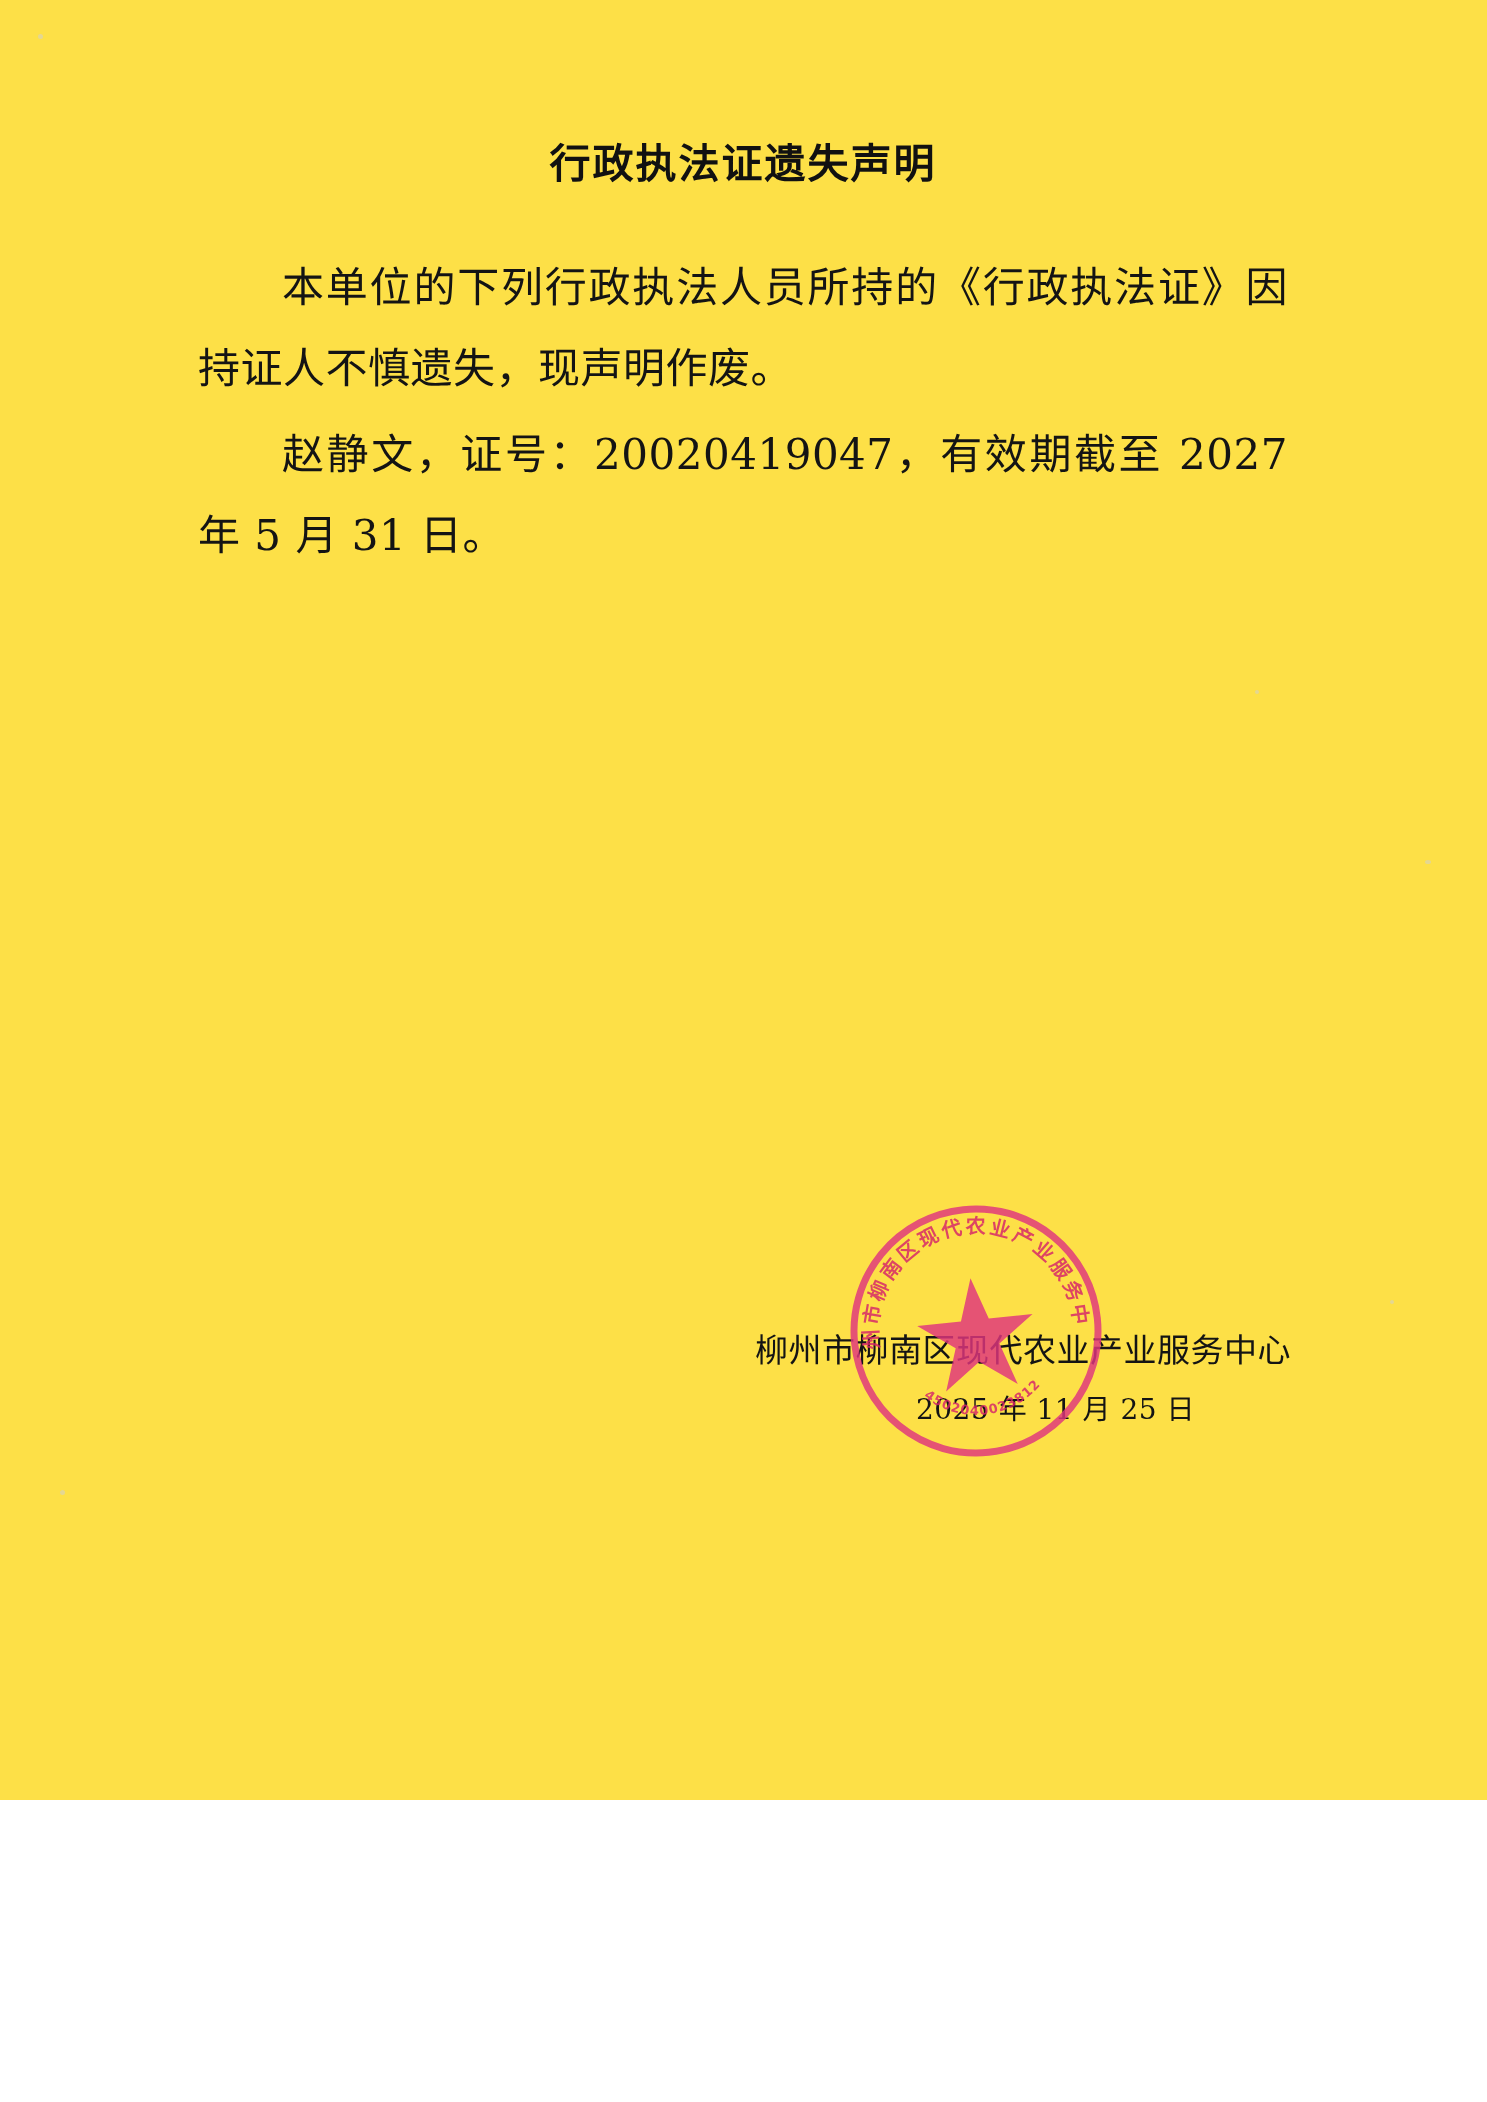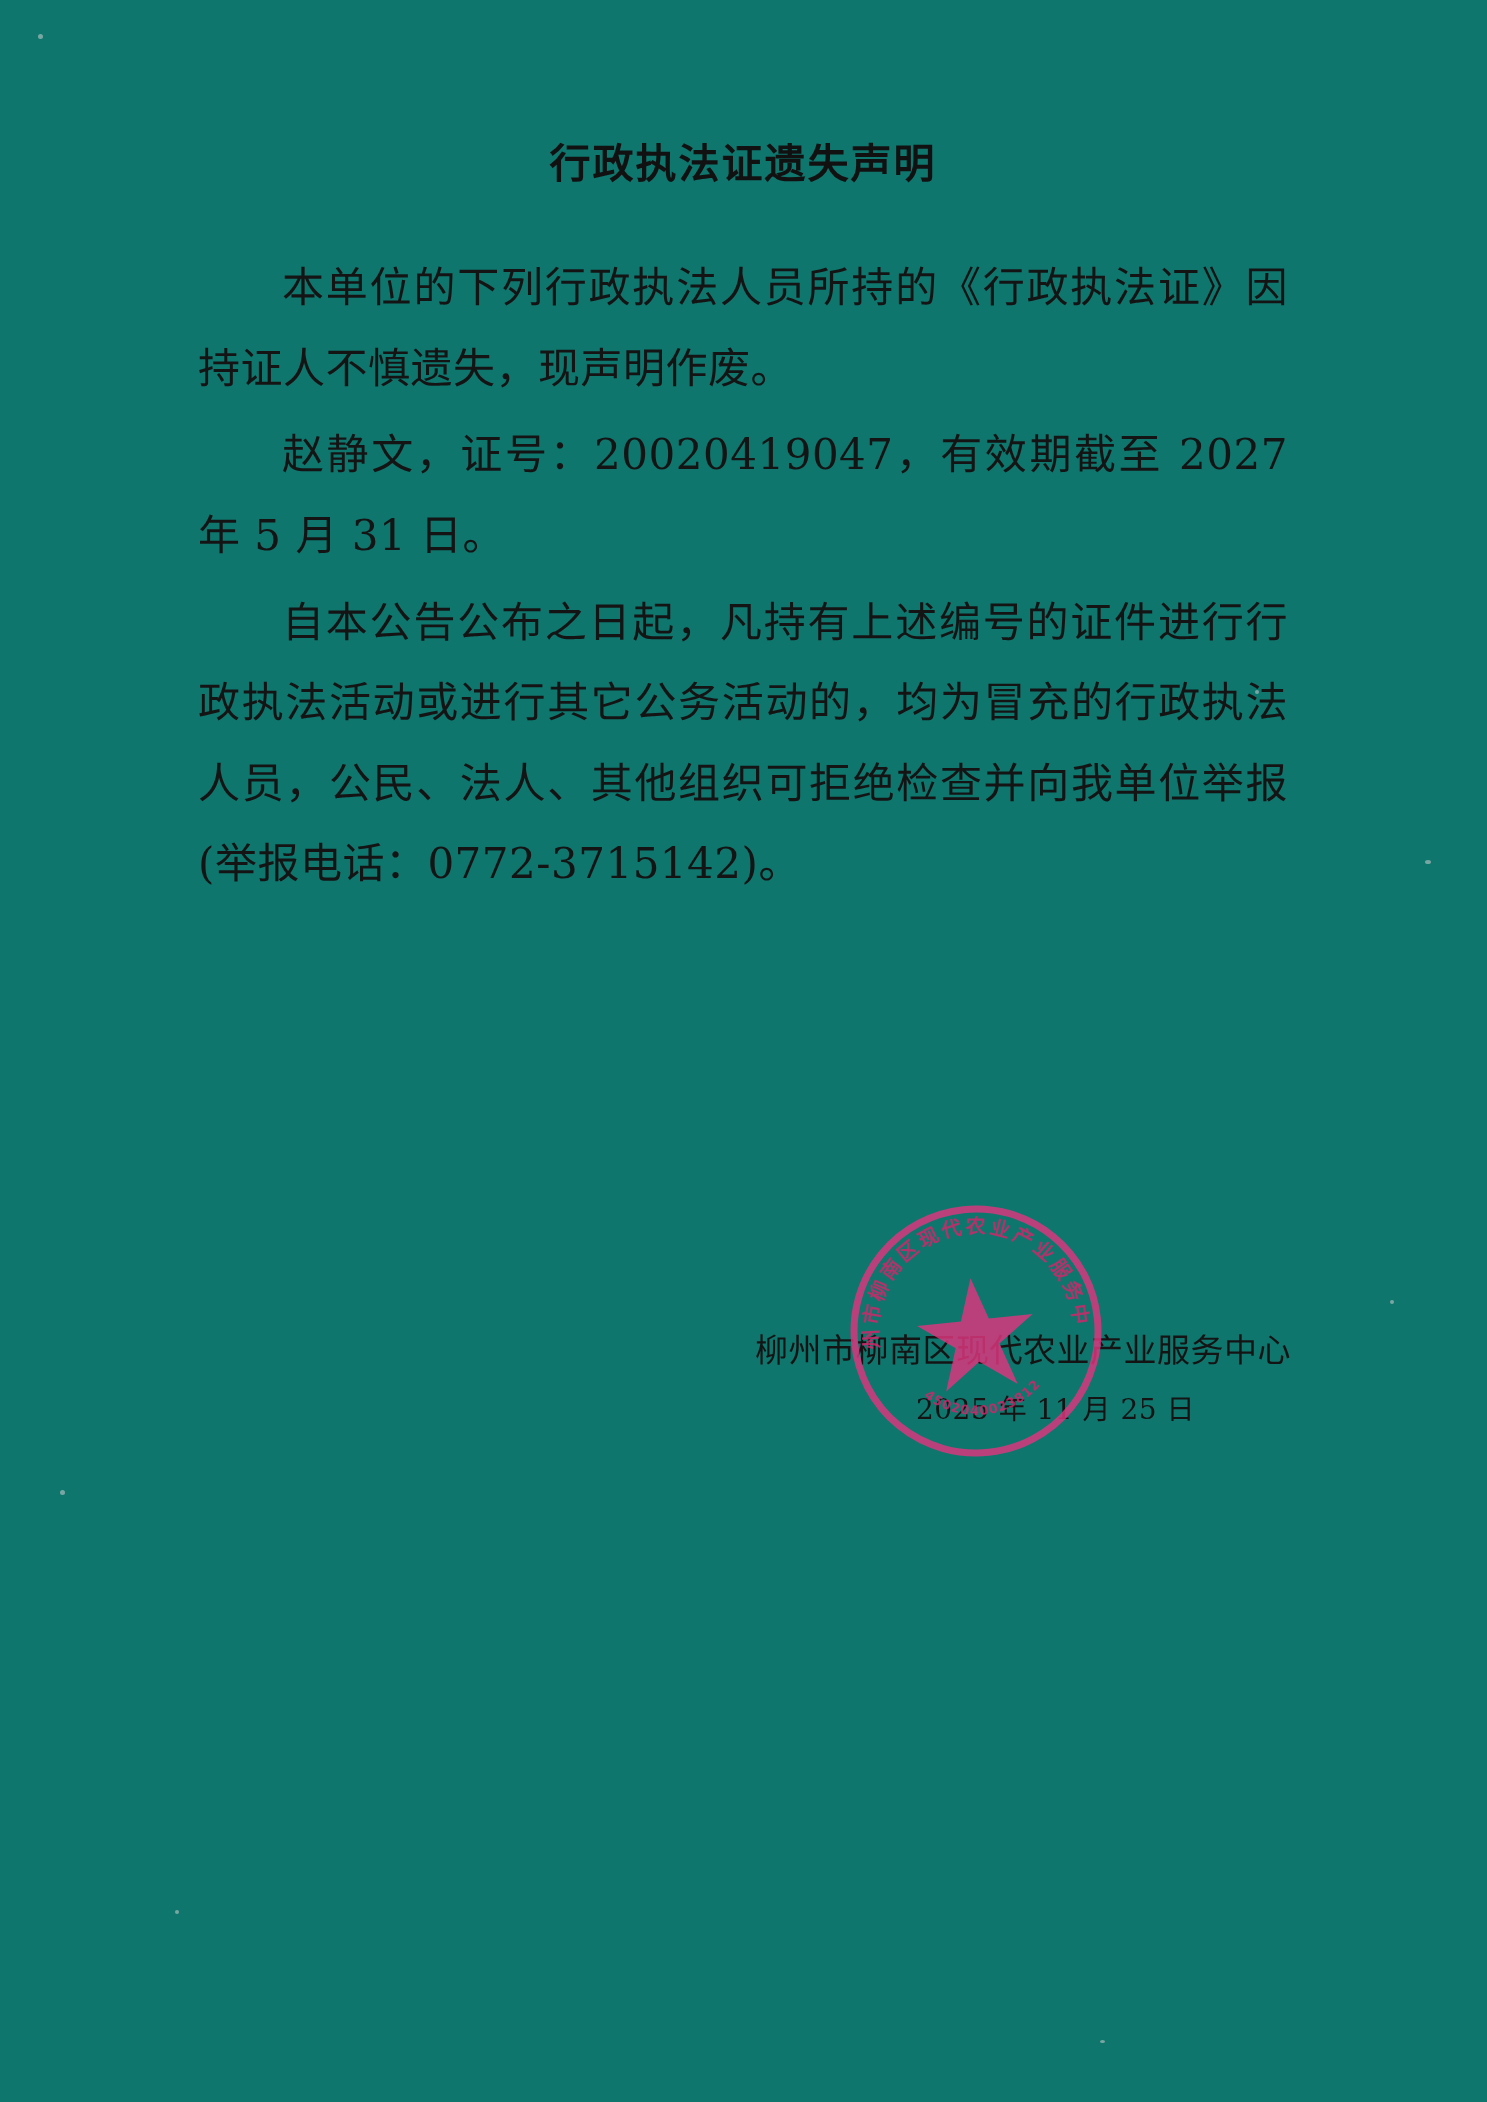--- a/index.html
+++ b/index.html
@@ -6,22 +6,22 @@
     margin: 0;
     padding: 0;
     background: #ffffff;
   }
   body {
     font-family: "DejaVu Serif", "Liberation Serif", serif;
   }
   .page {
     position: relative;
     width: 1487px;
-    height: 2102px;
-    background: #0f766e;
+    height: 1800px;
+    background: #fde047;
     overflow: hidden;
   }
   
   .speck {
     position: absolute;
     background: #cfcfcf;
     border-radius: 50%;
     opacity: .55;
   }
   .doc-body {
@@ -102,21 +102,20 @@
   <div class="speck" style="left:60px;top:1490px;width:5px;height:5px;"></div>
   <div class="speck" style="left:1390px;top:1300px;width:4px;height:4px;"></div>
   <div class="speck" style="left:175px;top:1910px;width:4px;height:4px;"></div>
   <div class="speck" style="left:1100px;top:2040px;width:5px;height:3px;"></div>
 
   <div class="doc-body">
     <h1 class="doc-title">行政执法证遗失声明</h1>
 
     <p class="para">本单位的下列行政执法人员所持的《行政执法证》因持证人不慎遗失，现声明作废。</p>
     <p class="para">赵静文，证号：20020419047，有效期截至 2027 年 5 月 31 日。</p>
-    <p class="para">自本公告公布之日起，凡持有上述编号的证件进行行政执法活动或进行其它公务活动的，均为冒充的行政执法人员，公民、法人、其他组织可拒绝检查并向我单位举报 (举报电话：0772-3715142)。</p>
   </div>
 
   <div class="seal">
     <svg width="262" height="262" viewBox="0 0 262 262" xmlns="http://www.w3.org/2000/svg">
       <defs>
         <path id="arcTop" d="M 33 131 A 98 98 0 0 1 229 131" fill="none"></path>
         <path id="arcBottom" d="M 47 131 A 84 84 0 0 0 215 131" fill="none"></path>
       </defs>
       <circle cx="131" cy="131" r="122" fill="none" stroke="#e0357f" stroke-width="7"></circle>
       <text class="seal-text" font-size="20" letter-spacing="3">

